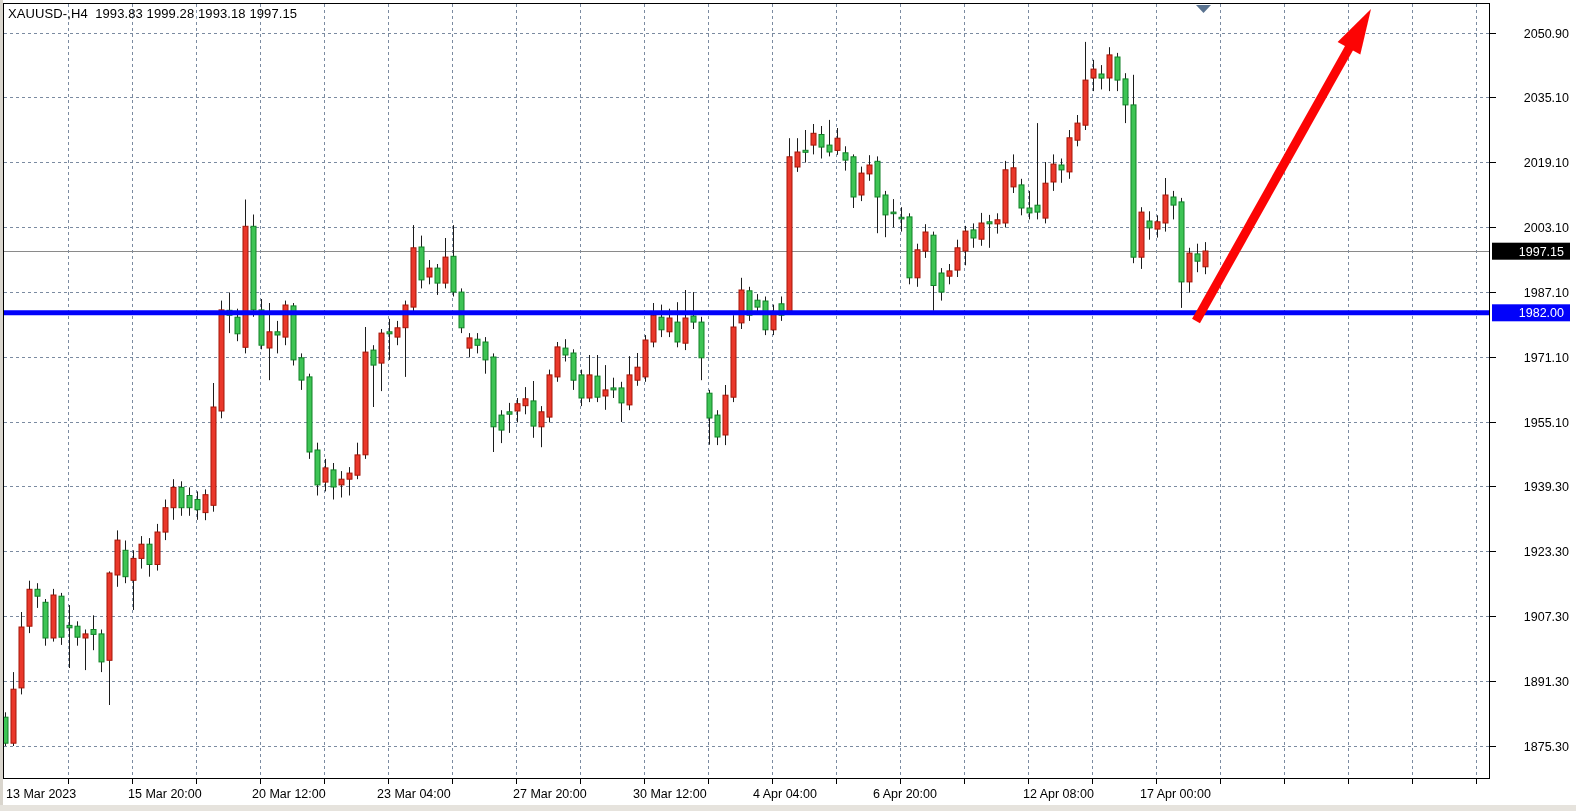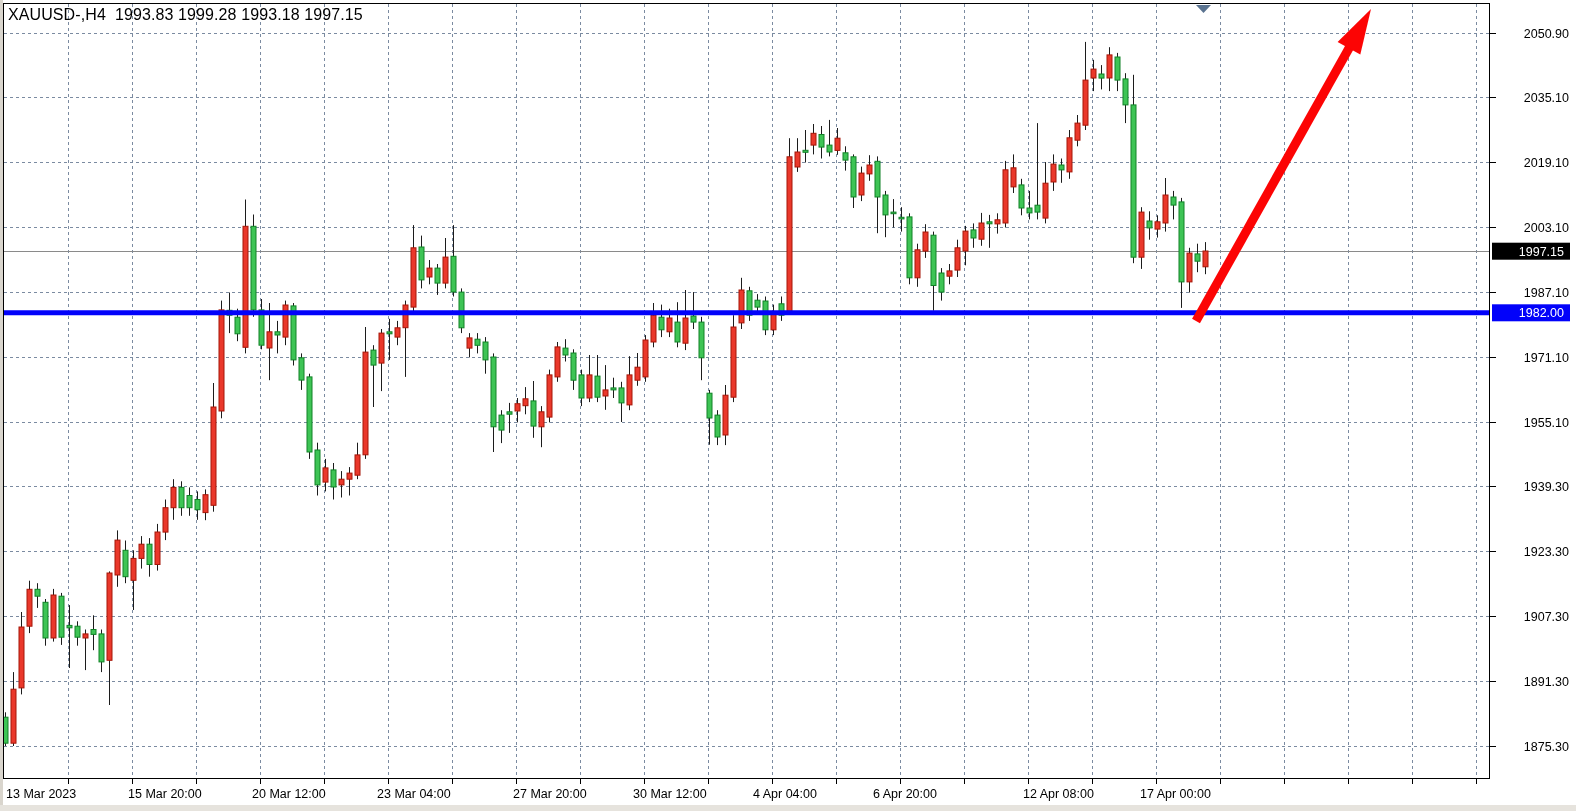--- a/index.html
+++ b/index.html
@@ -3,21 +3,21 @@
 <meta charset="utf-8">
 <style>
   html,body{margin:0;padding:0;background:#ffffff;}
   body{width:1576px;height:811px;overflow:hidden;position:relative;
        font-family:"Liberation Sans","DejaVu Sans",sans-serif;}
   #window{position:absolute;inset:0;background:#ffffff;}
   
   #frame-left{position:absolute;left:0;top:0;width:3px;height:811px;background:#d9d5cd;}
   #frame-bottom{position:absolute;left:0;top:805px;width:1576px;height:6px;background:#e6e3dd;}
   #chart-svg{position:absolute;left:0;top:0;}
-  #title{position:absolute;left:8px;top:6px;font-size:16px;color:#000;white-space:pre;}
+  #title{position:absolute;left:8px;top:6px;font-size:13px;color:#000;white-space:pre;}
   #title span{letter-spacing:0.1px;}
 </style>
 </head>
 <body>
 
 <div id="window">
   <svg id="chart-svg" width="1576" height="811" viewBox="0 0 1576 811">
       <line x1="4" y1="33.5" x2="1489" y2="33.5" stroke="#7b8ba1" stroke-width="1" stroke-dasharray="3 3"></line>
       <line x1="1490" y1="33.5" x2="1496" y2="33.5" stroke="#000" stroke-width="1"></line>
       <text x="1569" y="37.5" text-anchor="end" font-size="12.5" fill="#000000">2050.90</text>

